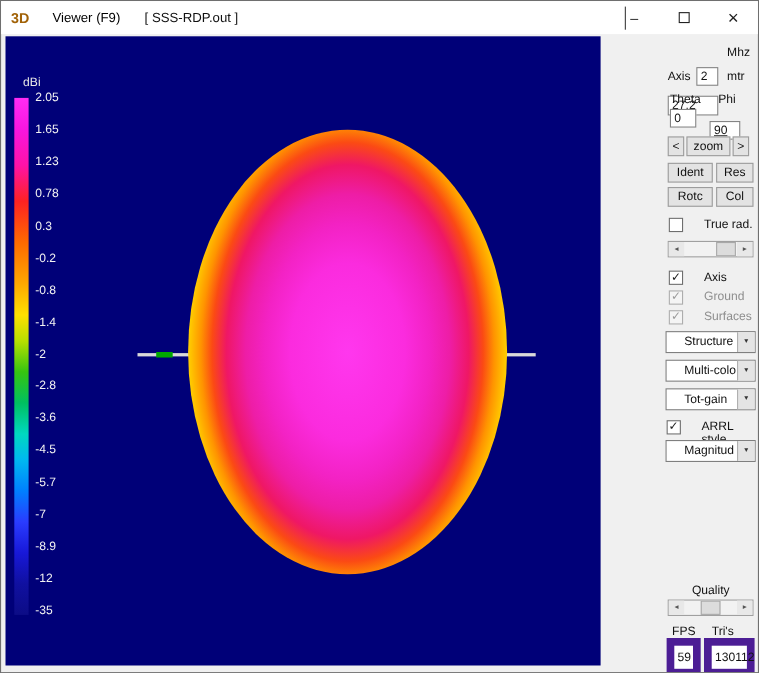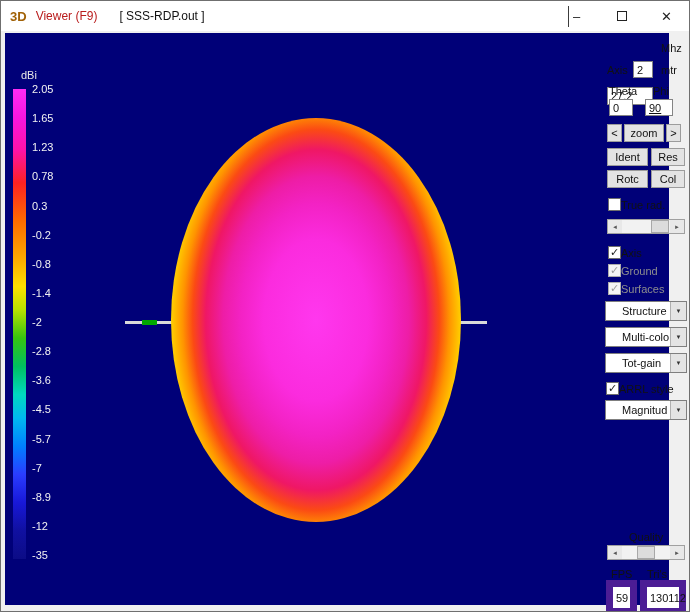--- a/index.html
+++ b/index.html
@@ -3,29 +3,29 @@
 <meta charset="utf-8">
 <style>
   *{margin:0;padding:0;box-sizing:border-box}
   html,body{background:#9aa0a6}
   .window{position:relative;width:690px;height:612px;margin:0 auto;background:#f0f0f0;
           border:1px solid #6f6f6f;font-family:"Liberation Sans",sans-serif;overflow:hidden}
 
   
   .titlebar{position:absolute;left:0;top:0;right:0;height:30px;background:#ffffff;display:flex;align-items:center}
   .title-icon{margin-left:9px;font-size:13px;font-weight:bold;color:#a16207}
-  .title-app{margin-left:9px;font-size:12px;color:#b91c1c}
+  .title-app{margin-left:21px;font-size:12px;color:#000000}
   .title-file{margin-left:22px;font-size:12px;color:#111}
   .tb-zline{position:absolute;left:567px;top:5px;width:1px;height:21px;background:#3c3c3c}
   .winbtns{position:absolute;right:0;top:0;height:30px;display:flex}
   .winbtn{width:45px;height:30px;display:flex;align-items:center;justify-content:center;font-size:13px;color:#222}
   .max-glyph{width:10px;height:10px;border:1px solid #222;display:inline-block}
 
   
-  .canvas{position:absolute;left:4px;top:32px;width:664px;height:572px;background:#000078;overflow:hidden}
+  .canvas{position:absolute;left:4px;top:32px;width:541px;height:572px;background:#000078;overflow:hidden}
   .cb-unit{position:absolute;left:16px;top:36px;color:#e6e6e6;font-size:11px}
   .cb-bar{position:absolute;left:8px;top:56px;width:13px;height:470px;
     background:linear-gradient(to bottom,
       #ff2cf4 0%,#f816e0 6%,#ff12a8 13%,#fd2222 20%,#ff6a00 28%,#ffa800 36%,
       #ffe000 42%,#b8e000 47%,#36c410 53%,#00c060 59%,#00d8c0 65%,#00b8f0 70%,
       #0080ff 76%,#2a3cff 82%,#1818d8 88%,#1010a0 94%,#0c0c86 100%)}
   .cb-labels{position:absolute;left:27px;top:51px;height:477px;display:flex;flex-direction:column;justify-content:space-between}
   .cb-labels span{color:#f2f2f2;font-size:11px;line-height:11px}
   .h-axis{position:absolute;left:120px;top:288px;width:362px;height:3px;background:#d9d9d9}
   .feed{position:absolute;left:137px;top:287px;width:15px;height:5px;background:#00a800}
@@ -34,21 +34,21 @@
       #ff37ee 0%,#fb2bde 36%,#f322c4 52%,#ee1da6 64%,#ef1765 76%,
       #fb4a14 85%,#ff9400 92%,#ffd000 100%)}
 
   
   .panel{position:absolute;left:600px;top:30px;width:90px;height:582px;font-size:11px;color:#111}
   .lab{position:absolute;font-size:11px;color:#111;white-space:nowrap}
   .tin{position:absolute;height:18px;border:1px solid #848484;background:#fff;
        font:11px "Liberation Sans",sans-serif;padding:0 3px;color:#111;width:46px}
   .btn{position:absolute;height:18px;background:#e3e3e3;border:1px solid #9c9c9c;font-size:11px;color:#111;
        display:flex;align-items:center;justify-content:center;cursor:default}
-  .chk{position:absolute;display:flex;align-items:center;gap:0}
+  .chk{position:absolute;display:flex;gap:19px}
   .chk .box{width:13px;height:13px;background:#fff;border:1px solid #6e6e6e;display:flex;
             align-items:center;justify-content:center;font-size:11px;line-height:11px;color:#1a1a1a}
   .chk.disabled .box{border-color:#adadad;color:#9b9b9b;background:#f4f4f4}
   .chk.disabled .lbl{color:#8e8e8e}
   .dd{position:absolute;width:82px;height:20px;background:#fff;border:1px solid #7f7f7f;display:flex;align-items:stretch}
   .dd .txt{flex:1;display:flex;align-items:center;padding-left:16px;overflow:hidden;white-space:nowrap}
   .dd .arrow{width:16px;background:#e4e4e4;border-left:1px solid #b0b0b0;display:flex;
              align-items:center;justify-content:center;font-size:6px;color:#333}
   .sbar{position:absolute;height:15px;display:flex;background:#f2f2f2;border:1px solid #a0a0a0}
   .sbar .ar{width:14px;display:flex;align-items:center;justify-content:center;font-size:6px;color:#555;background:#e8e8e8}
@@ -108,21 +108,21 @@
     <input class="tin" style="left: 6px; top: 8px; width: 46px; margin-top: 48px;" value="27.2">
     <span class="lab" style="left:60px;top:11px">Mhz</span>
 
     <span class="lab" style="left:6px;top:33px">Axis</span>
     <input class="tin" style="left: 32px; top: 30px; width: 20px; height: 17px;" value="2">
     <span class="lab" style="left:60px;top:33px">mtr</span>
 
     <span class="lab" style="left:8px;top:54px">Theta</span>
     <span class="lab" style="left:52px;top:54px">Phi</span>
     <input class="tin" style="left: 8px; top: 68px; width: 24px; height: 17px;" value="0">
-    <input class="tin" style="left: 44px; top: 68px; width: 28px; height: 17px; text-decoration: underline;" value="90">
+    <input class="tin" style="left: 44px; top: 79px; width: 28px; height: 17px; text-decoration: underline;" value="90">
 
     <div class="btn" style="left:6px;top:93px;width:15px">&lt;</div>
     <div class="btn" style="left:23px;top:93px;width:40px">zoom</div>
     <div class="btn" style="left:65px;top:93px;width:15px">&gt;</div>
 
     <div class="btn" style="left:6px;top:117px;width:41px">Ident</div>
     <div class="btn" style="left:50px;top:117px;width:34px">Res</div>
     <div class="btn" style="left:6px;top:139px;width:41px">Rotc</div>
     <div class="btn" style="left:50px;top:139px;width:34px">Col</div>
 

